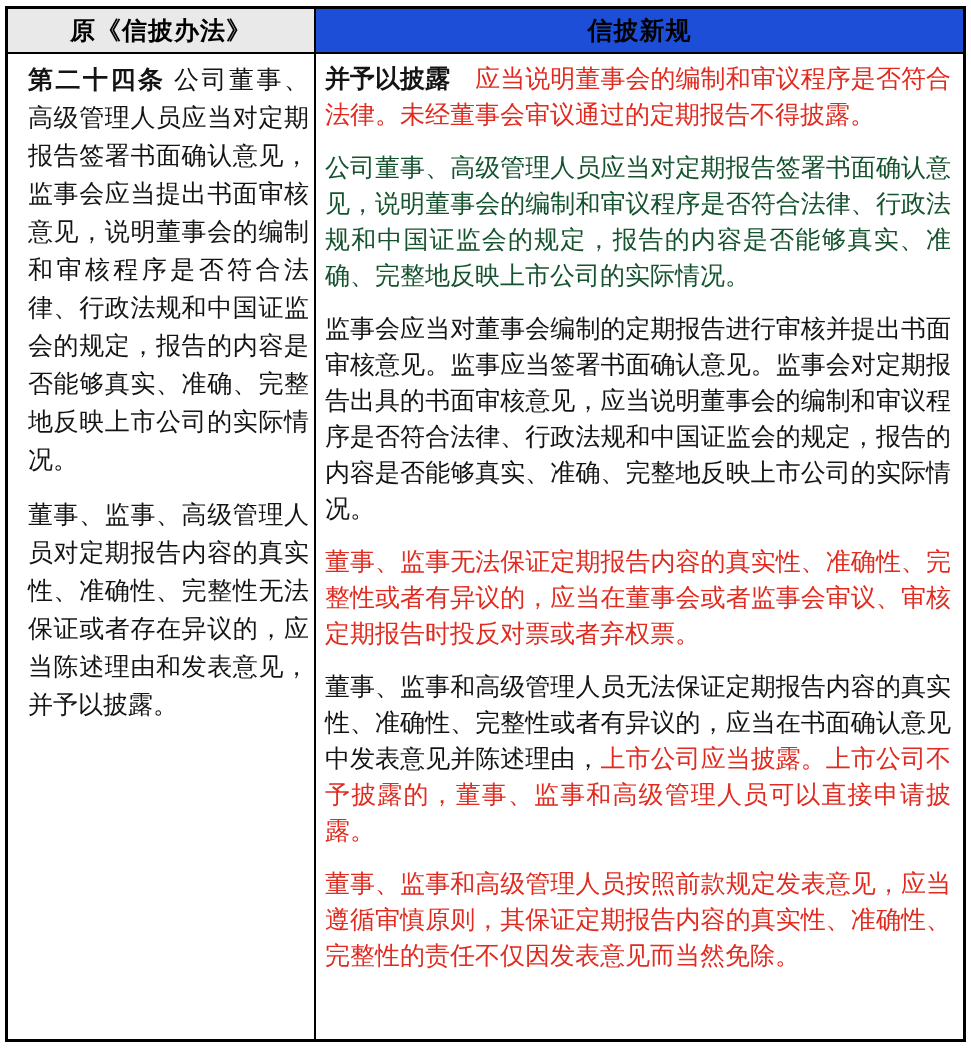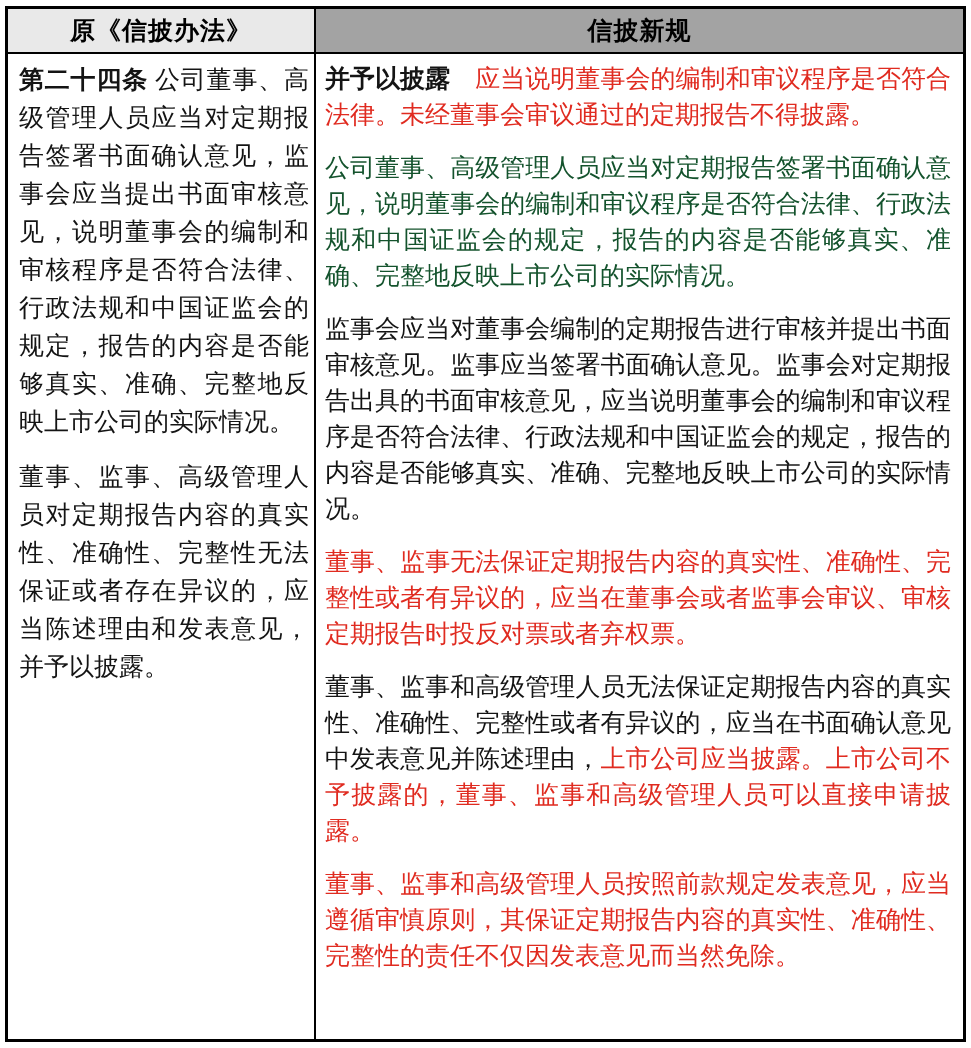--- a/index.html
+++ b/index.html
@@ -44,41 +44,41 @@
     border-right: 2px solid #000;
   }
   .body-cell {
     padding: 7px 10px 0 7px;
     font-size: 25px;
     text-align: justify;
     text-justify: inter-character;
     overflow: hidden;
   }
   .body-cell.col-left {
-    padding: 7px 5px 0 11px;
+    padding: 7px 5px 0 20px;
     line-height: 38px;
   }
   .body-cell.col-right {
     padding: 7px 12px 0 9px;
     line-height: 36px;
   }
   .body-cell p {
     margin: 0 0 17px 0;
   }
   .run-bold { font-weight: bold; }
 </style>
 </head>
 <body>
 
 <div class="page">
   <div class="comparison-table">
 
     <div class="cell header-cell col-left" style="background: rgb(233, 233, 233);">原《信披办法》</div>
 
-    <div class="cell header-cell col-right" style="background: #a3a3a3;">信披新规</div>
+    <div class="cell header-cell col-right" style="background: #1d4ed8;">信披新规</div>
 
     <div class="cell body-cell col-left">
         <p><span class="run-bold" style="color: rgb(20, 20, 20);">第二十四条 </span><span style="color: rgb(20, 20, 20);">公司董事、高级管理人员应当对定期报告签署书面确认意见，监事会应当提出书面审核意见，说明董事会的编制和审核程序是否符合法律、行政法规和中国证监会的规定，报告的内容是否能够真实、准确、完整地反映上市公司的实际情况。</span></p>
         <p><span style="color: rgb(20, 20, 20);">董事、监事、高级管理人员对定期报告内容的真实性、准确性、完整性无法保证或者存在异议的，应当陈述理由和发表意见，并予以披露。</span></p>
       </div>
 
     <div class="cell body-cell col-right">
         <p><span class="run-bold" style="color: rgb(20, 20, 20);">并予以披露　</span><span style="color: rgb(224, 43, 32);">应当说明董事会的编制和审议程序是否符合法律。未经董事会审议通过的定期报告不得披露。</span></p>
         <p><span style="color: #14532d;">公司董事、高级管理人员应当对定期报告签署书面确认意见，说明董事会的编制和审议程序是否符合法律、行政法规和中国证监会的规定，报告的内容是否能够真实、准确、完整地反映上市公司的实际情况。</span></p>
         <p><span style="color: rgb(20, 20, 20);">监事会应当对董事会编制的定期报告进行审核并提出书面审核意见。监事应当签署书面确认意见。监事会对定期报告出具的书面审核意见，应当说明董事会的编制和审议程序是否符合法律、行政法规和中国证监会的规定，报告的内容是否能够真实、准确、完整地反映上市公司的实际情况。</span></p>

